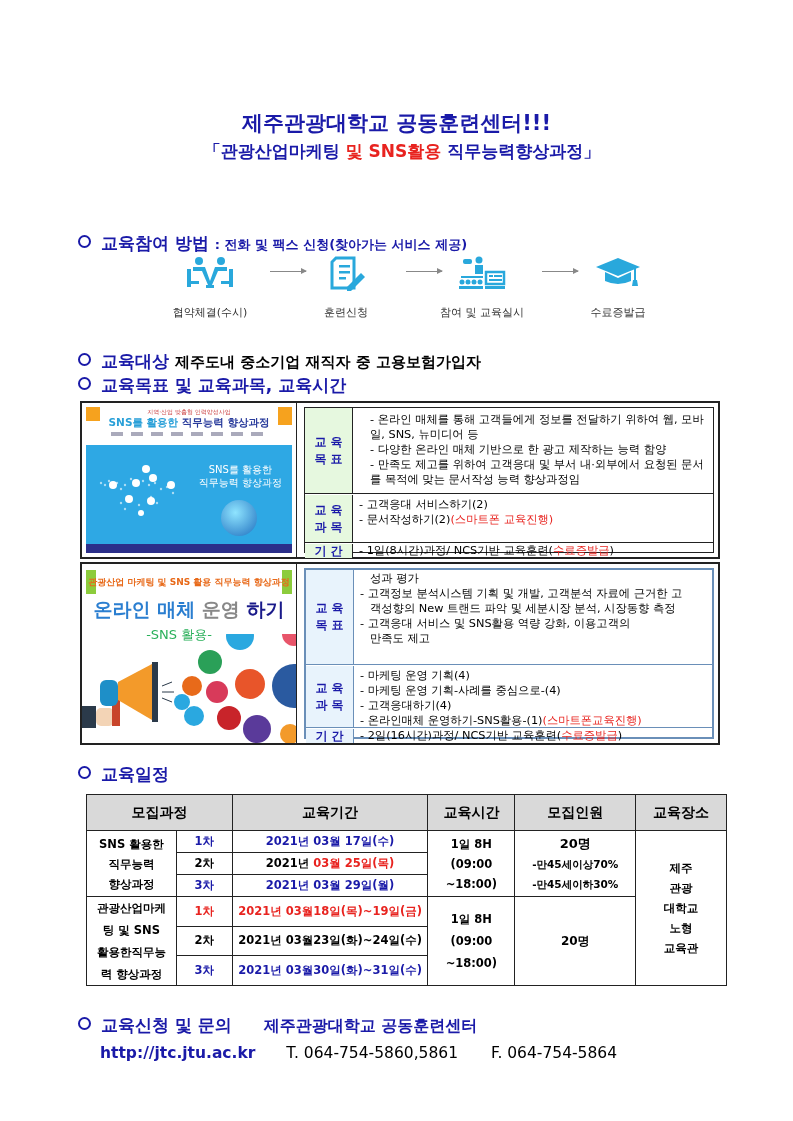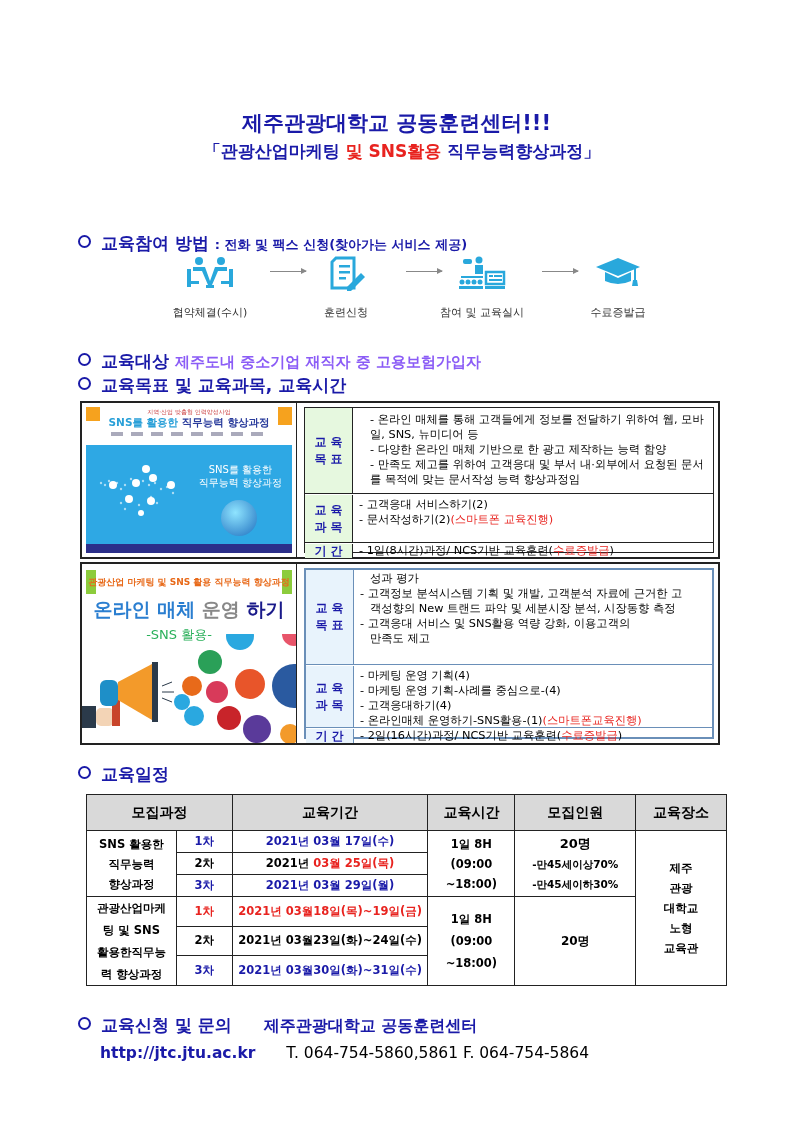--- a/index.html
+++ b/index.html
@@ -8,21 +8,21 @@
 
   .title-block { position: absolute; top: 108px; left: 0; width: 793px; text-align: center; }
   .title-main { font-size: 21px; font-weight: bold; color: #1a1aa8; letter-spacing: 0px; line-height: 30px; }
   .title-sub { font-size: 17px; font-weight: bold; color: #1a1aa8; line-height: 26px; padding-left: 11px; }
   .title-sub .red { color: #e8231f; }
   .title-recruit { font-size: 17px; font-weight: bold; color: #e8231f; line-height: 26px; }
 
   .sec { position: absolute; left: 78px; font-weight: bold; color: #1a1aa8; font-size: 17px; white-space: nowrap; }
   .sec .bullet { display: inline-block; width: 13px; height: 13px; border: 2px solid #1a1aa8; border-radius: 50%; margin-right: 10px; vertical-align: 1px; }
   .sec .small { font-size: 13px; }
-  .sec .red { color: #8b5cf6; font-size: 15px; margin-left: 6px; }
+  .sec .red { color: #000000; font-size: 15px; margin-left: 6px; }
 
   
   .flow { position: absolute; top: 255px; left: 150px; width: 520px; height: 70px; }
   .step { position: absolute; top: 0; width: 120px; text-align: center; }
   .step .ico { width: 50px; height: 38px; margin: 0 auto; display: block; }
   .step .lbl { font-size: 11px; color: #333; margin-top: 12px; display: block; }
   .arrow { position: absolute; top: 16px; width: 36px; height: 1px; background: #888; }
   .arrow::after { content: ""; position: absolute; right: -1px; top: -3px; border-left: 6px solid #888; border-top: 3.5px solid transparent; border-bottom: 3.5px solid transparent; }
 
   
@@ -45,21 +45,21 @@
   
   .sched { position: absolute; top: 794px; left: 86px; width: 641px; border-collapse: collapse; font-size: 11.5px; font-weight: bold; border-radius: 27px; }
   .sched th { background: #d9d9d9; height: 36px; font-size: 14px; font-weight: bold; border: 1px solid #222; }
   .sched td { border: 1px solid #222; text-align: center; height: 22px; line-height: 15px; }
   .sched td.dblue { color: #1a1aa8; }
   .sched td.dred { color: #e8231f; }
   .sched .sm { font-size: 10.5px; }
 
   .contact { position: absolute; top: 1044px; left: 100px; font-size: 15.5px; white-space: nowrap; }
   .contact .url { font-weight: bold; color: #1a1aa8; margin-right: 26px; }
-  .contact .tel { }
+  .contact .tel { margin-right: 28px; }
 </style>
 </head>
 <body>
 
 <div class="title-block">
   <div class="title-main">제주관광대학교 공동훈련센터!!!</div>
   <div class="title-sub"><span>「관광산업마케팅 </span><span class="red">및 SNS활용</span><span> 직무능력향상과정」</span></div>
 </div>
 
 <div class="sec" style="top:232px;">

